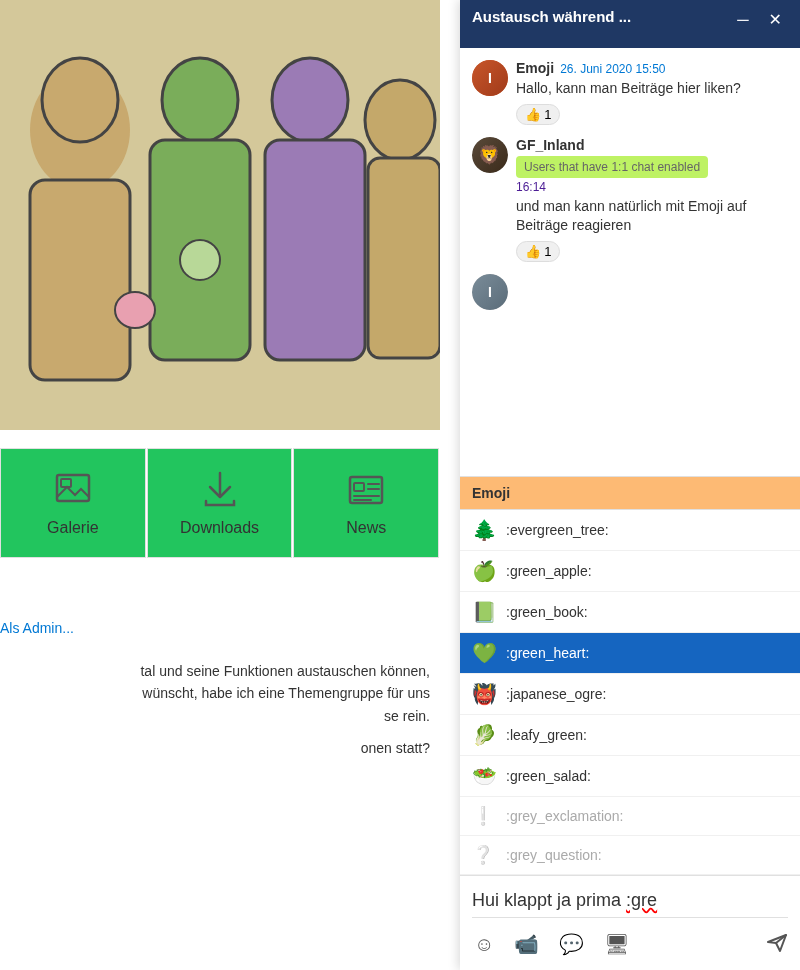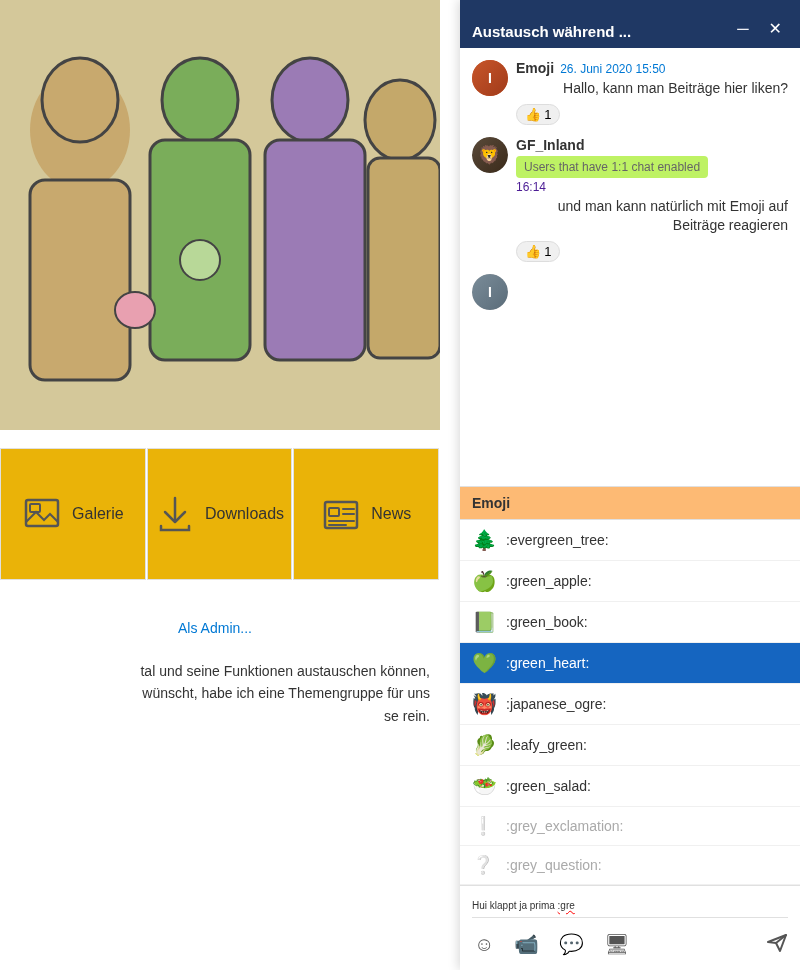--- a/index.html
+++ b/index.html
@@ -34,25 +34,25 @@
       position: absolute;
       top: 448px;
       left: 0;
       width: 440px;
       display: flex;
       gap: 0;
     }
 
     .icon-item {
       width: 160px;
-      height: 132px;
-      background: #eab308;
+      height: 110px;
+      background: #22c55e;
       border: 1px solid #e0e0e0;
       display: flex;
-      flex-direction: row;
+      flex-direction: column;
       align-items: center;
       justify-content: center;
       gap: 10px;
       cursor: pointer;
       margin-right: 1px;
     }
 
     .icon-item svg {
       width: 40px;
       height: 40px;
@@ -61,21 +61,21 @@
     .icon-label {
       font-size: 16px;
       color: #333;
     }
 
     .admin-link {
       position: absolute;
       top: 620px;
       left: 0;
       width: 440px;
-      text-align: center;
+      text-align: left;
       padding-right: 10px;
       font-size: 14px;
       color: #0078d4;
       text-decoration: none;
     }
 
     .page-text {
       position: absolute;
       top: 660px;
       left: 0;
@@ -98,21 +98,21 @@
       box-shadow: -2px 0 10px rgba(0,0,0,0.15);
       display: flex;
       flex-direction: column;
     }
 
     .chat-header {
       background: #1f3864;
       color: #fff;
       padding: 8px 12px;
       display: flex;
-      align-items: flex-end;
+      align-items: flex-start;
       justify-content: space-between;
       height: 48px;
       flex-shrink: 0;
     }
 
     .chat-title {
       font-size: 15px;
       font-weight: 600;
       color: #fff;
       flex: 1;
@@ -190,21 +190,20 @@
     .message-time-plain {
       font-size: 12px;
       color: #666;
     }
 
     .message-text {
       font-size: 14px;
       color: #333;
       margin-top: 3px;
       line-height: 1.4;
-      text-align: right;
     }
 
     .message-subtext {
       font-size: 12px;
       color: #666;
       background: #bef264;
       padding: 4px 8px;
       border-radius: 4px;
       margin-top: 3px;
       display: inline-block;
@@ -276,21 +275,21 @@
     }
 
     
     .chat-input-area {
       border-top: 1px solid #e0e0e0;
       padding: 8px 12px;
       flex-shrink: 0;
     }
 
     .chat-input-text {
-      font-size: 10px;
+      font-size: 18px;
       color: #333;
       padding: 6px 0;
       border-bottom: 1px solid #e0e0e0;
       margin-bottom: 8px;
     }
 
     .chat-input-text span.underlined {
       text-decoration: underline;
       text-decoration-style: wavy;
       text-decoration-color: red;
@@ -407,20 +406,21 @@
   </div>
 
   <div class="admin-link">
     <span>Als Admin...</span>
   </div>
 
   <div class="page-text">
     <p>tal und seine Funktionen austauschen können,</p>
     <p>wünscht, habe ich eine Themengruppe für uns</p>
     <p>se rein.</p>
+    <p style="margin-top:10px">onen statt?</p>
   </div>
 </div>
 
 <div class="chat-panel">
 
   <div class="chat-header">
     <span class="chat-title">Austausch während ...</span>
     <div class="chat-header-buttons">
       <button class="chat-header-btn">─</button>
       <button class="chat-header-btn">✕</button>

